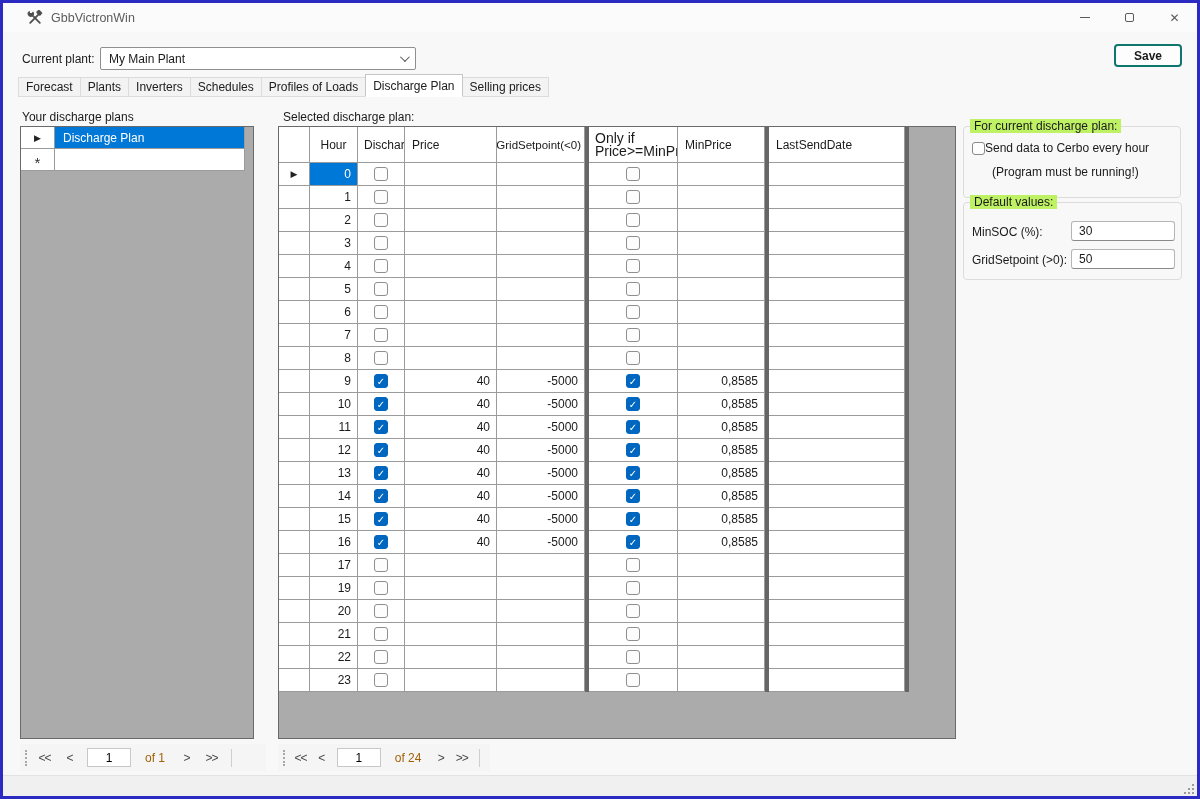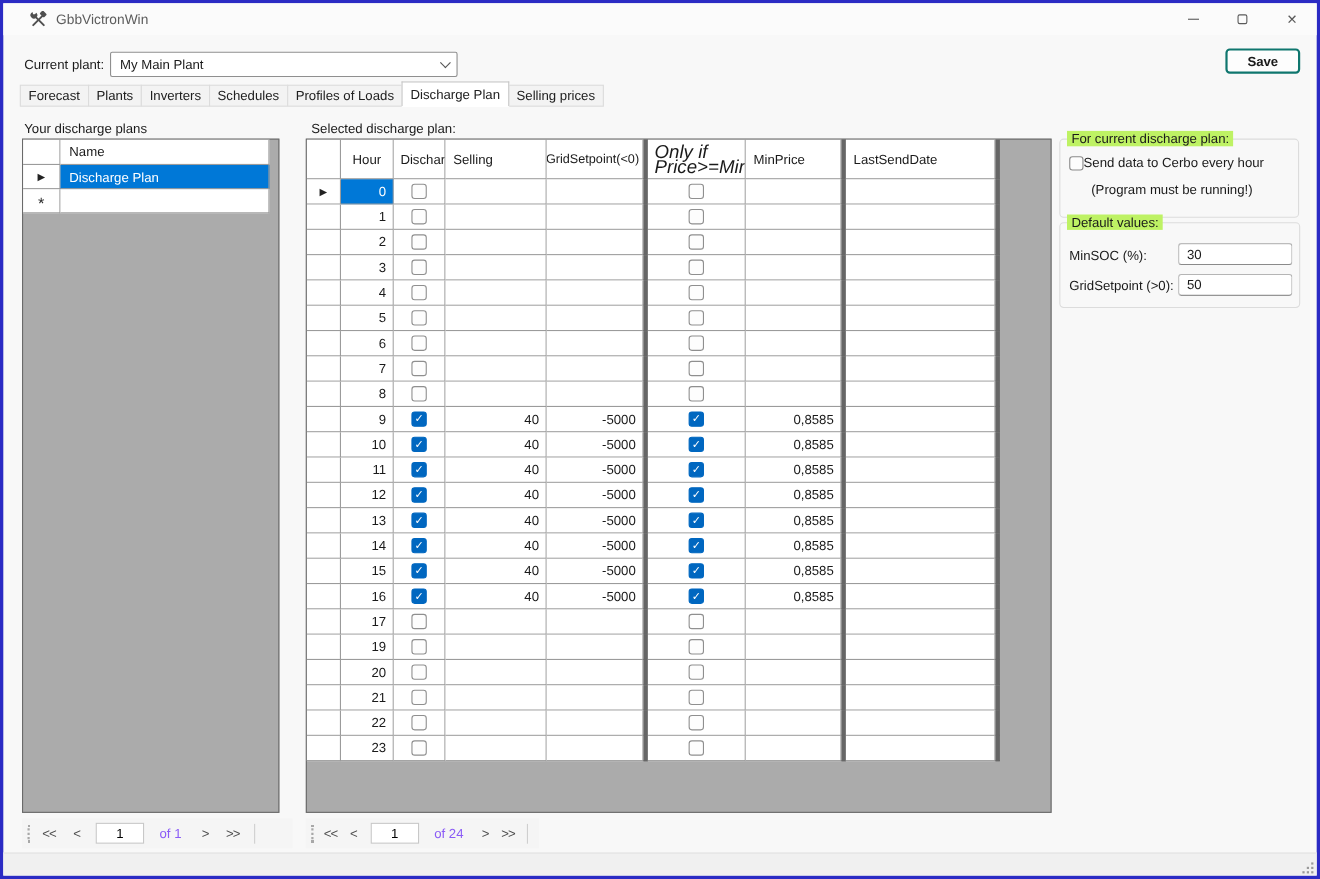--- a/index.html
+++ b/index.html
@@ -66,21 +66,21 @@
   .w-minsoc{width:92px;}
   .w-gsp{width:88px;}
   .w-only{width:89px; justify-content:center;}
   .w-mp{width:87px;}
   .w-lsd{width:136px;}
   .divcol{width:4px; background:#666; border-bottom:1px solid #666;}
   .hg-header .w-hour{justify-content:center;}
   .hg-header .w-dis{justify-content:flex-start; padding-left:6px;}
   .hg-header .w-minsoc,.hg-header .w-mp,.hg-header .w-lsd{padding-left:7px;}
   .hg-header .w-gsp{justify-content:flex-end; padding-right:3px; font-size:11.5px;}
-  .hg-header .w-only{justify-content:flex-start; padding-left:6px; font-size:17px; line-height:13px; align-items:center;font-style:italic;}
+  .hg-header .w-only{justify-content:flex-start; padding-left:6px; font-size:14px; line-height:13px; align-items:center;}
   .num{justify-content:flex-end; padding-right:6px;}
   .hc.current{background:#0078d7; color:#fff;}
 
   .cb { width:14px; height:14px; border-radius:3px; border:1px solid #8f8f8f; background:#fdfdfd;
         display:flex; align-items:center; justify-content:center; }
   .cb.checked { background:#0067c0; border-color:#0067c0; color:#fff; font-size:10px; }
 
   
   .groupbox { position:absolute; border:1px solid #dcdcdc; border-radius:4px; }
   .gb1 { left:963px; top:126px; width:218px; height:72px; }
@@ -96,21 +96,21 @@
   .txt1 { top:18px; } .txt2 { top:46px; }
 
   
   .nav { position:absolute; top:744px; height:27px; background:#f5f5f5; display:flex; align-items:center; padding:0 3px; }
   .nav1 { left:20px; width:246px; } .nav2 { left:278px; width:212px; }
   .nav .grip { height:16px; border-left:2px dotted #a8a8a8; margin:0 5px 0 2px; }
   .nav-btn { width:25px; height:20px; display:flex; align-items:center; justify-content:center;
              color:#4a4a4a; font-size:12px; letter-spacing:-1px; }
   .nav-pos { width:44px; height:19px; margin:0 5px; border:1px solid #c8c8c8; background:#fff; text-align:center;
              font:12px "Liberation Sans",sans-serif; }
-  .nav-count { margin:0 9px; color:#8b5cf6; white-space:nowrap; }
+  .nav-count { margin:0 9px; color:#a16207; white-space:nowrap; }
   .nav .sep { width:1px; height:18px; background:#cfcfcf; margin:0 7px; }
 
   
   .statusbar { position:absolute; left:3px; right:3px; bottom:3px; height:21px; background:#f0f0f0;
                border-top:1px solid #e2e2e2; }
   .resize-grip { position:absolute; right:3px; bottom:2px; width:12px; height:12px; }
   .resize-grip i { position:absolute; width:2px; height:2px; background:#9a9a9a; }
 </style>
 </head>
 <body>
@@ -156,44 +156,40 @@
       <div class="tab">Schedules</div>
       <div class="tab">Profiles of Loads</div>
       <div class="tab active">Discharge Plan</div>
       <div class="tab">Selling prices</div>
     </div>
 
   <span class="panel-heading" style="left:22px;">Your discharge plans</span>
   <span class="panel-heading" style="left:283px;">Selected discharge plan:</span>
 
   <div class="plans-grid">
-    <div class="pg-row pg-header">
-      <div class="pg-sel"></div>
-      <div class="pg-name">Name</div>
-    </div>
     <div class="pg-row pg-data">
       <div class="pg-sel">
           <span class="sel-arrow">▶</span>
         </div>
       <div class="pg-name selected">Discharge Plan</div>
     </div>
     <div class="pg-row pg-data">
       <div class="pg-sel">
           <span class="new-row-star">*</span>
         </div>
       <div class="pg-name"></div>
     </div>
   </div>
 
   <div class="hours-grid">
     <div class="hg-row hg-header">
       <div class="hc w-sel"></div>
       <div class="hc w-hour">Hour</div>
       <div class="hc w-dis">Discharge</div>
-      <div class="hc w-minsoc">Selling</div>
+      <div class="hc w-minsoc">Price</div>
       <div class="hc w-gsp">GridSetpoint(&lt;0)</div>
       <div class="divcol"></div>
       <div class="hc w-only">
         <span><span>Only if</span><br>
         <span>Price&gt;=MinPrice</span></span>
       </div>
       <div class="hc w-mp">MinPrice</div>
       <div class="divcol"></div>
       <div class="hc w-lsd">LastSendDate</div>
       <div class="divcol"></div>

